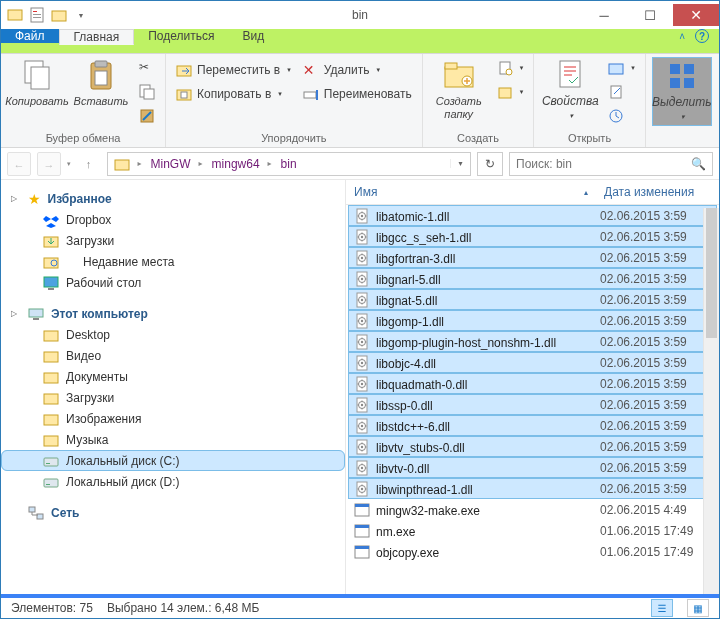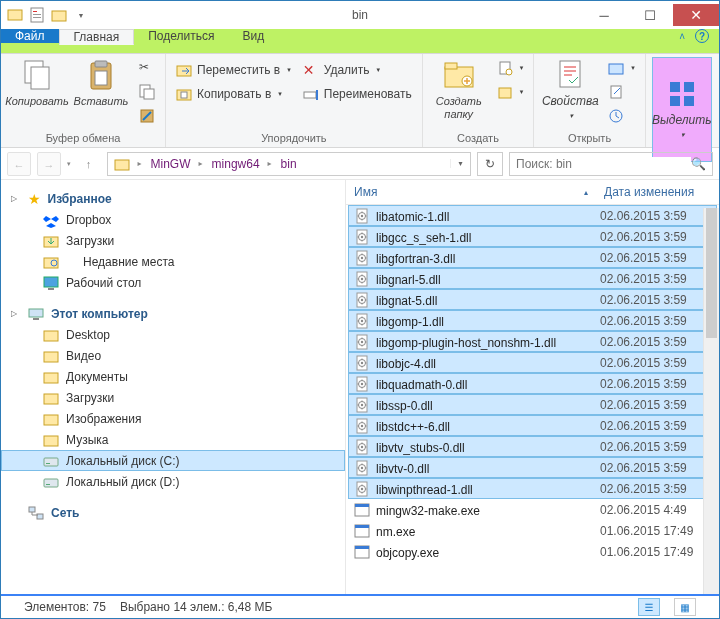--- a/index.html
+++ b/index.html
@@ -47,39 +47,39 @@
 .searchbox { width:204px; height:24px; border:1px solid #ccc; display:flex; align-items:center; padding:0 6px; color:#888; }
 .searchbox input { border:none; outline:none; flex:1; font-size:12px; color:#888; }
 .searchbox .mag { color:#1979ca; font-size:12px; }
 
 
 .main { flex:1; display:flex; overflow:hidden; }
 .nav { width:345px; border-right:1px solid #e8e8e8; overflow-y:auto; padding:8px 0; }
 .nav-item { display:flex; align-items:center; gap:7px; padding:2px 0 2px 24px; height:21px; color:#333; }
 .nav-item.root { padding-left:10px; }
 .nav-item .exp { width:10px; color:#666; font-size:8px; }
-.nav-item.sel { background:#cde8ff; outline:1px solid #7bbde8; outline-offset:-1px; }
+.nav-item.sel { background:#cde8ff; outline:1px solid #7bbde8; outline-offset:-1px;border-radius:6px; }
 .nav-item.bold .label { font-weight:600; color:#2a5a8a; }
 .nav-sep { height:10px; }
 
 .content { flex:1; overflow:auto; position:relative; }
 .hdr { display:flex; border-bottom:1px solid #e8e8e8; position:sticky; top:0; background:#fff; }
 .hdr-col { padding:5px 8px; color:#3b6ea5; font-size:12px; }
 .hdr-col.name { width:250px; display:flex; align-items:center; gap:6px; }
 .hdr-col.date { flex:1; }
 .sort-arrow { color:#3b6ea5; font-size:8px; }
 .rows { }
 .row { display:flex; align-items:center; height:21px; margin:0 2px; }
 .row.sel { background:#cde8ff; outline:1px solid #7bbde8; outline-offset:-1px; }
 .row .fname { width:248px; display:flex; align-items:flex-end; gap:6px; padding-left:6px; color:#222; }
 .row .fdate { flex:1; color:#555; padding-left:4px; }
 .row .gear-icon { width:16px; height:16px; }
 
 
-.status { height:24px; border-top:2px solid #3b82f6; display:flex; align-items:center; padding:0 23px; gap:14px; color:#444; font-size:11px; }
+.status { height:24px; border-top:4px solid #3b82f6; display:flex; align-items:center; padding:0 10px; gap:14px; color:#444; font-size:11px; }
 .status .spacer { flex:1; }
 .viewbtn { width:22px; height:18px; border:1px solid #ccc; display:flex; align-items:center; justify-content:center; color:#1979ca; font-size:10px; }
 .viewbtn.active { background:#cde8ff; border-color:#7bbde8; }
 
 
 .scroll-hint { position:absolute; right:0; top:28px; bottom:0; width:16px; background:#f0f0f0; border-left:1px solid #e4e4e4; }
 .scroll-hint .thumb { position:absolute; top:0; left:2px; right:2px; height:130px; background:#cdcdcd; }
 .scroll-hint .arr { height:16px; text-align:center; font-size:8px; color:#666; }
 
 svg { display:block; }
@@ -295,21 +295,21 @@
               </svg>
             </span>
           </div>
       </div>
     </div>
     <div class="rgroup-label">Открыть</div>
   </div>
 
   <div class="rgroup" style="border-right:none">
     <div class="rgroup-body">
-      <div class="rbtn-big" style="border:1px solid #7bbde8;background:#f0abfc;padding:20px 4px">
+      <div class="rbtn-big" style="border:1px solid #7bbde8;background:#a3a3a3;padding:2px 4px">
         <span class="icon">
             <svg width="32" height="32">
               <rect x="4" y="4" width="10" height="10" fill="#3a7bd5"></rect>
               <rect x="18" y="4" width="10" height="10" fill="#3a7bd5"></rect>
               <rect x="4" y="18" width="10" height="10" fill="#3a7bd5"></rect>
               <rect x="18" y="18" width="10" height="10" fill="#3a7bd5"></rect>
             </svg>
           </span>
         <span class="lbl"><span>Выделить</span><br><span class="drop-arrow">▾</span></span>
       </div>

